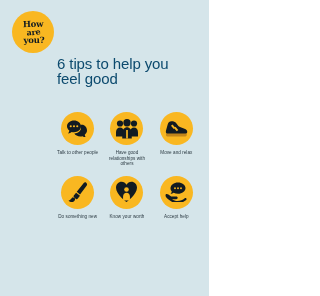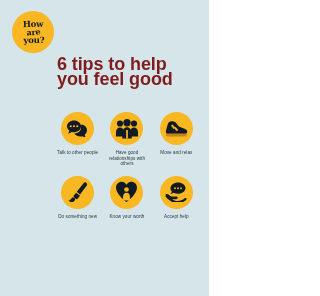--- a/index.html
+++ b/index.html
@@ -43,24 +43,24 @@
   .logo-l1 { transform: rotate(1deg); }
   .logo-l2 { transform: rotate(-2deg); font-size: 8px; }
   .logo-l3 { transform: rotate(2deg); }
 
   
   .title {
     position: absolute;
     left: 57px;
     top: 57px;
     width: 135px;
-    font-size: 18px;
+    font-size: 15px;
     line-height: 14.5px;
-    color: #7f1d1d;
-    font-weight: 700;
+    color: #0c4a6e;
+    font-weight: 400;
     letter-spacing: -0.1px;
   }
 
   
   .grid {
     position: absolute;
     left: 53px;
     top: 112px;
     width: 148px;
     display: grid;

